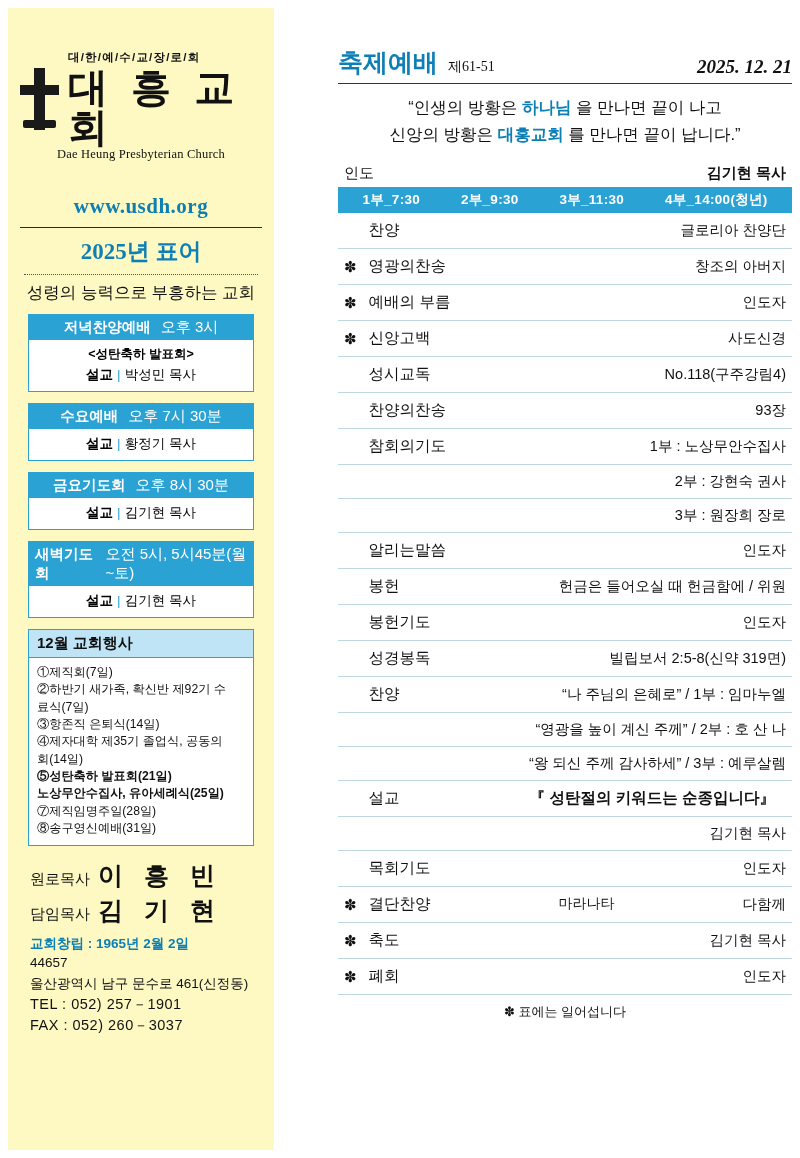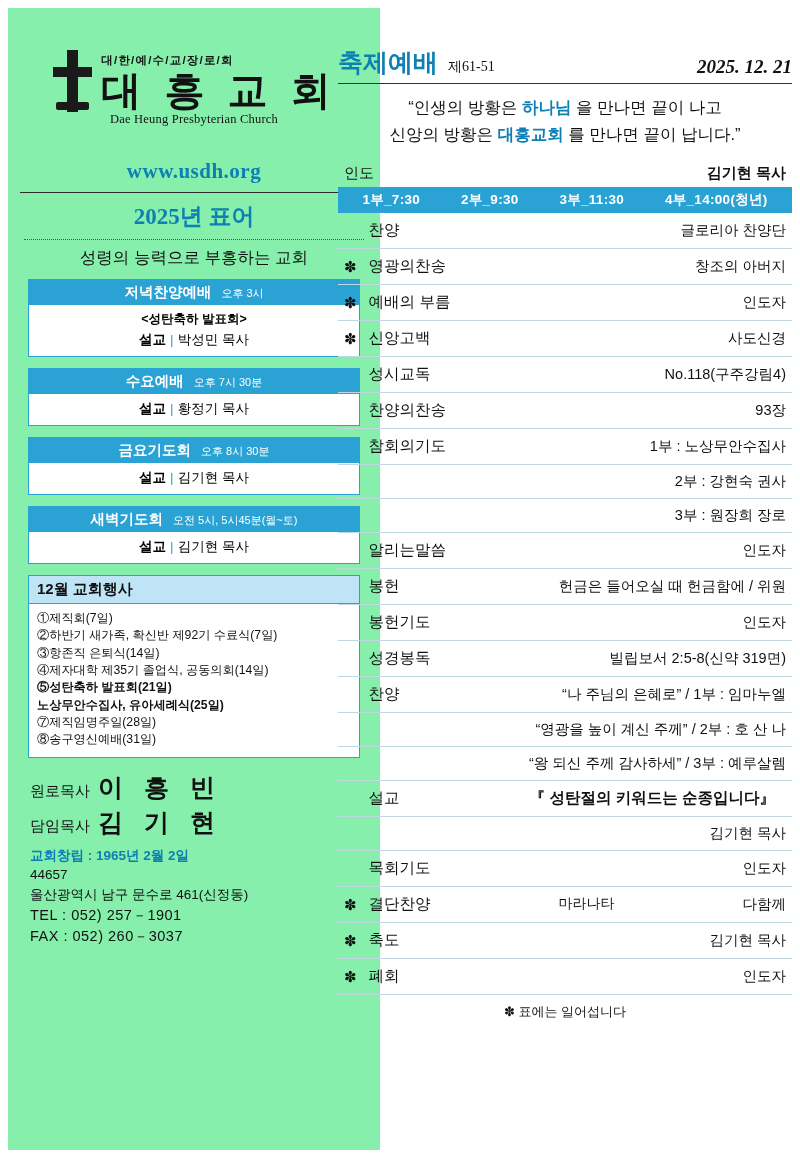--- a/index.html
+++ b/index.html
@@ -8,22 +8,22 @@
     font-family: "Liberation Sans", sans-serif;
     background: #ffffff;
     position: relative;
     overflow: hidden;
   }
   .page { position: relative; width: 800px; height: 1158px; background:#fff; }
 
   
   .left {
     position: absolute; left: 8px; top: 8px;
-    width: 372px; height: 1142px;
-    background: #86efac;
+    width: 266px; height: 1142px;
+    background: #fef9c3;
     padding: 0 10px;
   }
   .logo-block { text-align:center; padding-top: 42px; }
   .logo-row { display:flex; align-items:center; justify-content:center; gap: 6px; }
   .cross-icon { width: 44px; height: 62px; position:relative; flex: 0 0 auto; }
   .cross-icon .v { position:absolute; left: 16px; top: 0; width: 11px; height: 62px; background:#1a1a1a; }
   .cross-icon .h { position:absolute; left: 2px; top: 17px; width: 39px; height: 10px; background:#1a1a1a; }
   .cross-icon .b { position:absolute; left: 5px; top: 52px; width: 33px; height: 8px; background:#1a1a1a; border-radius:2px;}
   .logo-texts { text-align:left; }
   .denom {
@@ -49,21 +49,21 @@
   .dot-line { border:0; border-top:1px dotted #555; margin: 7px 6px; }
   .slogan-text { text-align:center; font-size: 16.5px; color:#111; margin-bottom: 10px; }
 
   
   .svc { margin: 0 10px 11px 10px; background:#fff; border:1px solid #2aa3d4; }
   .svc-head {
     background:#2aa3d4; color:#fff; display:flex; align-items:baseline;
     justify-content:center; gap: 10px; padding: 3px 6px;
   }
   .svc-title { font-size: 14.5px; font-weight:bold; }
-  .svc-time { font-size: 11px; }
+  .svc-time { font-size: 15px; }
   .svc-body { padding: 6px 4px 7px 4px; text-align:center; background:#fff; }
   .svc-note { font-size: 12.5px; font-weight:bold; margin-bottom: 3px; }
   .svc-line { font-size: 13.5px; }
   .svc-line b { font-weight:bold; }
   .svc-sep { color:#2aa3d4; margin: 0 4px; }
 
   
   .events { margin: 6px 10px 0 10px; border:1px solid #2aa3d4; background:#fff; }
   .events-head { background:#bfe4f5; padding: 4px 8px; font-size: 15px; font-weight:bold; color:#111; border-bottom:1px solid #2aa3d4;}
   .events-body { padding: 6px 20px 8px 8px; }

